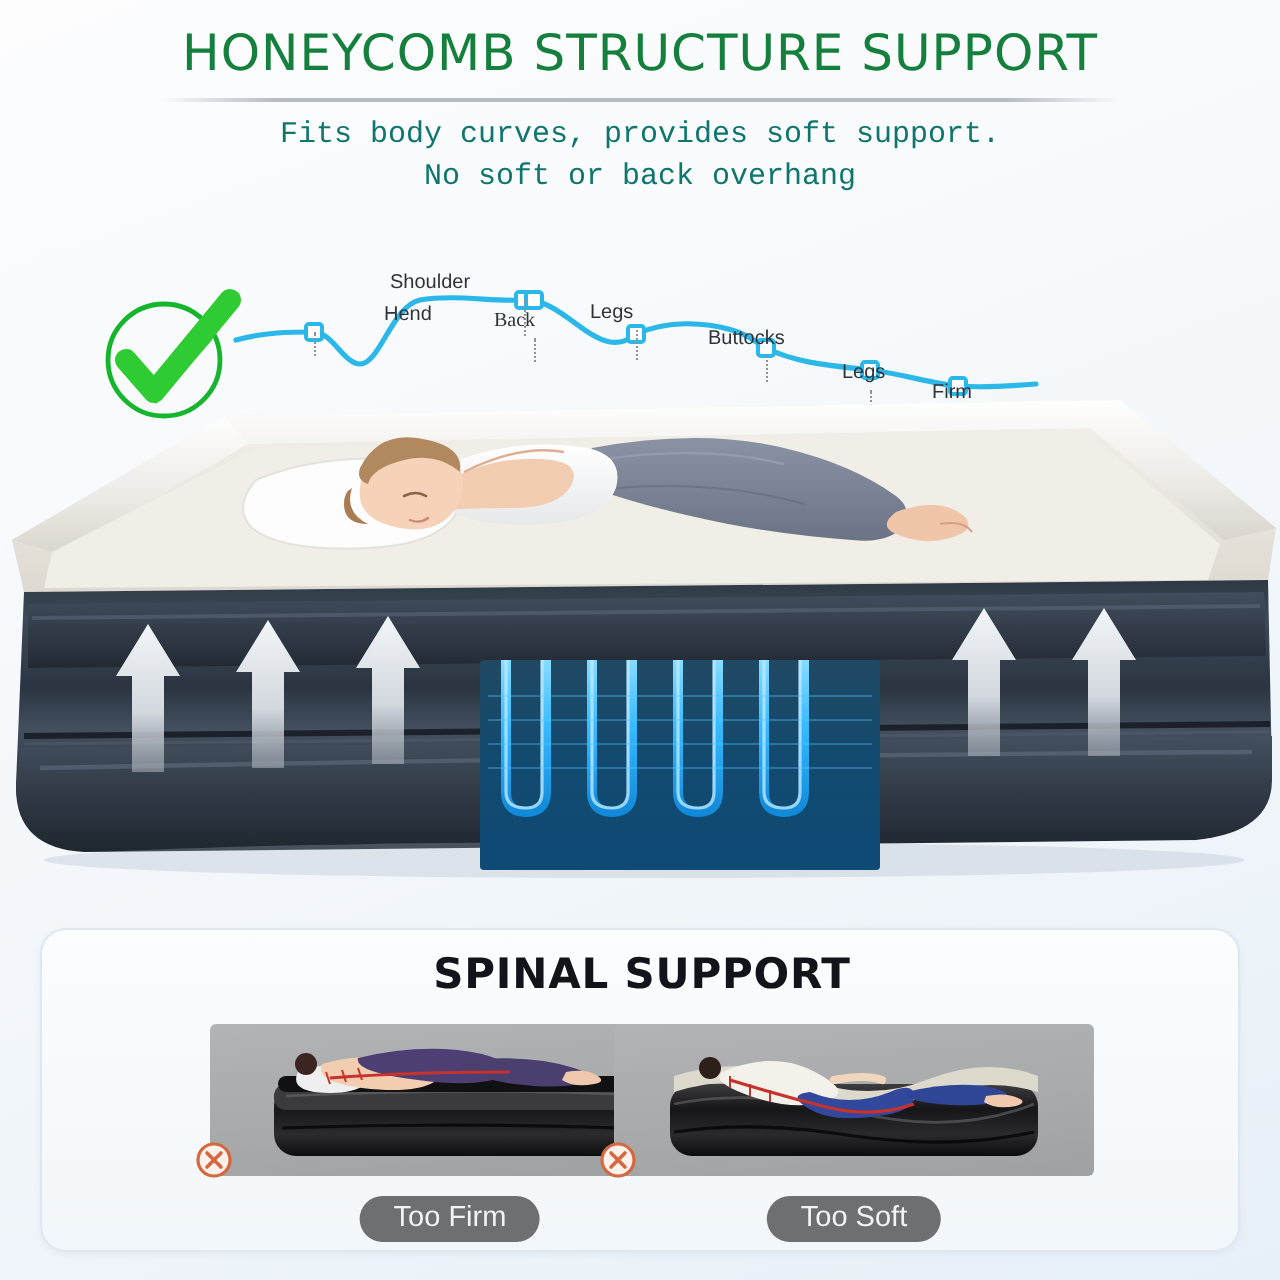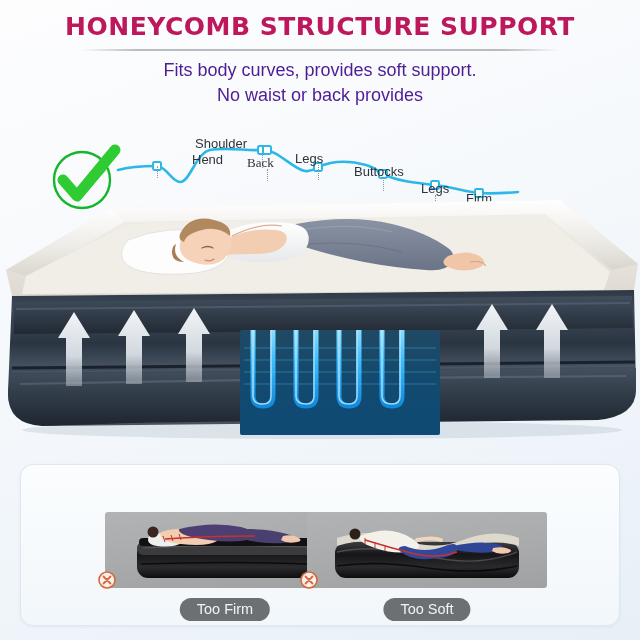--- a/index.html
+++ b/index.html
@@ -7,36 +7,36 @@
   body {
     font-family:"Liberation Sans", sans-serif;
     background:linear-gradient(160deg,#fdfdfe 0%,#f6f9fc 40%,#eef4f9 75%,#e7f0f7 100%);
     position:relative; overflow:hidden;
   }
 
   
   #header { position:absolute; left:0; top:14px; width:640px; text-align:center; }
   #main-title {
     font-family:"DejaVu Sans", sans-serif;
-    font-size:25px; font-weight:700; letter-spacing:0.5px;
-    color:#be185d; line-height:1.05;
+    font-size:25px; font-weight:400; letter-spacing:0.5px;
+    color:#15803d; line-height:1.05;
   }
   #title-divider {
     width:480px; height:2px; margin:9px auto 7px auto;
     background:linear-gradient(90deg,rgba(170,175,180,0) 0%,#b7bcc2 12%,#b7bcc2 88%,rgba(170,175,180,0) 100%);
   }
-  .subline { font-size:18px; color:#4c1d95; line-height:1.35; }
+  .subline { font-size:15px; color:#0f766e; line-height:1.35;font-family:Liberation Mono, monospace; }
 
   
   #check-badge { position:absolute; left:46px; top:140px; width:76px; height:76px; }
 
   
   #curve-layer { position:absolute; left:0; top:120px; width:640px; height:120px; }
   .curve-label {
-    position:absolute; font-size:13px; color:#2e343a; white-space:nowrap;
+    position:absolute; font-size:10px; color:#2e343a; white-space:nowrap;
   }
   .tick { position:absolute; width:1px; border-left:1.4px dotted #8d949b; }
 
   
   #mattress { position:absolute; left:0; top:178px; width:640px; height:282px; }
 
   
   #spinal-panel {
     position:absolute; left:20px; top:464px; width:600px; height:162px;
     background:linear-gradient(180deg,#fbfdfe 0%,#f2f7fb 100%);
@@ -61,21 +61,21 @@
   }
   .x-mark { position:absolute; left:-8px; top:58px; width:20px; height:20px; }
 </style>
 </head>
 <body>
 
 <div id="header">
   <div id="main-title">HONEYCOMB STRUCTURE SUPPORT</div>
   <div id="title-divider"></div>
   <div class="subline">Fits body curves, provides soft support.</div>
-  <div class="subline">No waist or back provides</div>
+  <div class="subline">No soft or back overhang</div>
 </div>
 
 <div id="check-badge">
   <svg width="76" height="76" viewBox="0 0 76 76">
     <circle cx="36" cy="40" r="28" fill="none" stroke="#15b62c" stroke-width="2.4"></circle>
     <path d="M18 41 L31 55 L68 11 L60 30 L32 62 Z" fill="#2fcb32"></path>
     <path d="M17 40 L31 56 L69 10" fill="none" stroke="#2fcb32" stroke-width="11" stroke-linecap="round" stroke-linejoin="round"></path>
   </svg>
 </div>
 
@@ -242,20 +242,21 @@
       <path d="M58 160 L74 134 L90 160 L82 160 L82 208 L66 208 L66 160 Z"></path>
       <path d="M118 158 L134 132 L150 158 L142 158 L142 206 L126 206 L126 158 Z"></path>
       <path d="M178 156 L194 130 L210 156 L202 156 L202 204 L186 204 L186 156 Z"></path>
       <path d="M476 152 L492 126 L508 152 L500 152 L500 200 L484 200 L484 152 Z"></path>
       <path d="M536 152 L552 126 L568 152 L560 152 L560 200 L544 200 L544 152 Z"></path>
     </g>
   </svg>
 </div>
 
 <div id="spinal-panel">
+  <div id="spinal-title">SPINAL SUPPORT</div>
 
   <div class="compare-card" style="left:84px;">
     <div class="card-photo">
       <svg width="240" height="76" viewBox="0 0 240 76">
         <defs>
           <linearGradient id="firmBed" x1="0" y1="0" x2="0" y2="1">
             <stop offset="0%" stop-color="#3d3d3f"></stop>
               <stop offset="35%" stop-color="#18181a"></stop>
             <stop offset="70%" stop-color="#2b2b2d"></stop>
               <stop offset="100%" stop-color="#0d0d0e"></stop>

